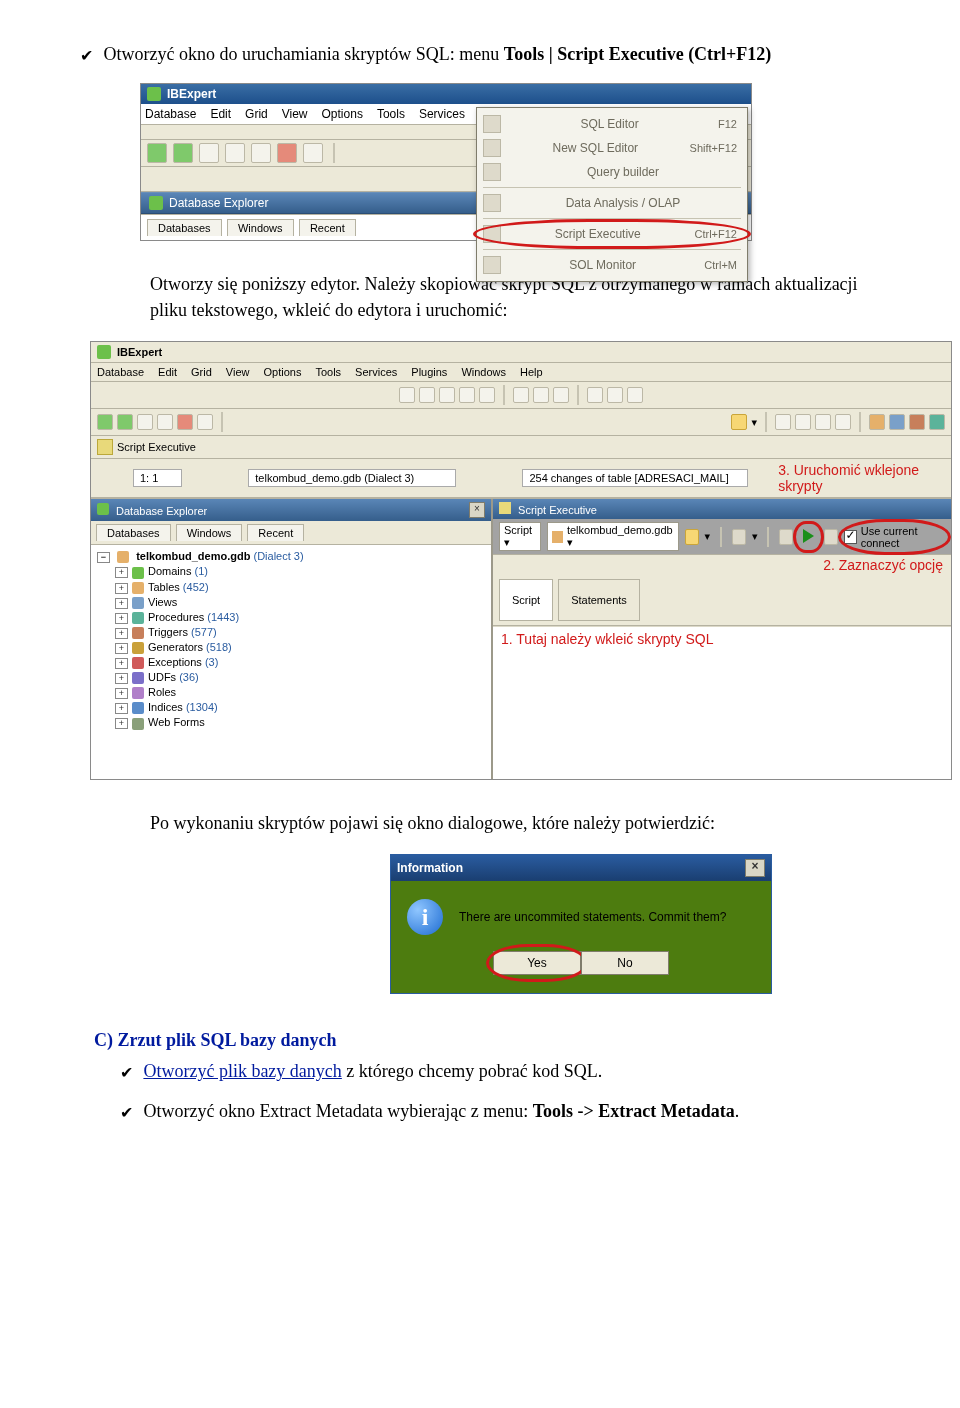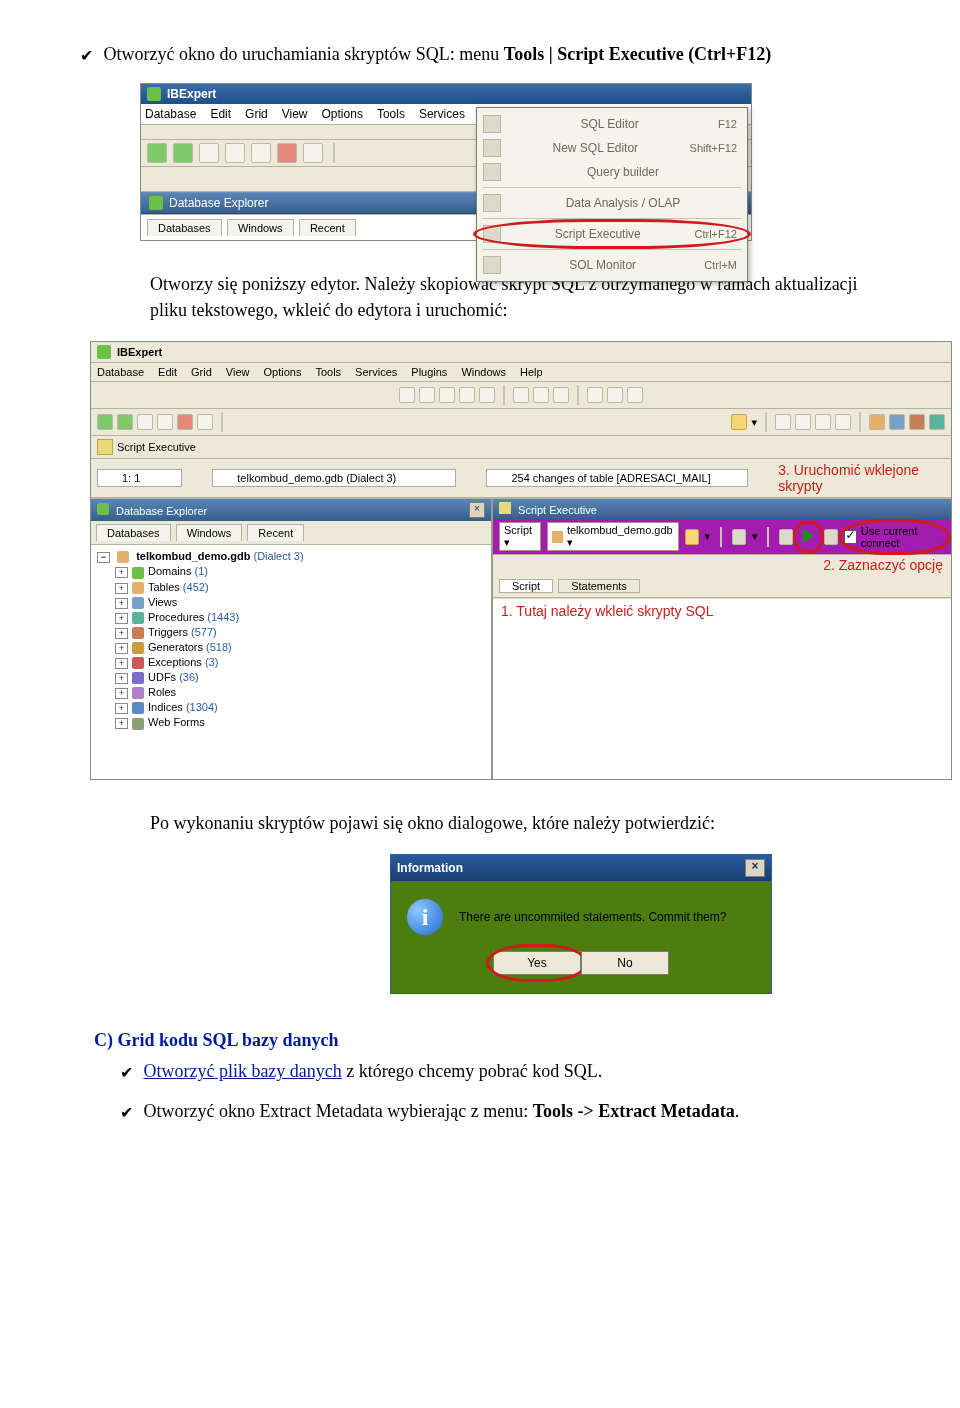--- a/index.html
+++ b/index.html
@@ -186,21 +186,21 @@
   }
   .ibx2 .toolbar-row{
     background:#ece9d8;
     border-bottom:1px solid #b5b2a1;
     padding:3px 6px;
     display:flex;gap:4px;align-items:center;
   }
   .ibx2 .tbicon { width:16px;height:16px;}
   .ibx2 .folder { background:#f7d774; border-color:#caa53a;}
   .ibx2 .statusxt{
-    background:#fff;border:1px solid #aaa;padding:2px 24px;font-size:11px;
+    background:#fff;border:1px solid #aaa;padding:2px 6px;font-size:11px;margin-left:36px;
   }
   .ibx2 .pane-split{ display:flex; height:280px; border-top:1px solid #b5b2a1;}
   .ibx2 .left-pane{
     width:400px;
     border-right:2px solid #9c998a;
     display:flex;flex-direction:column;
     background:#ece9d8;
   }
   .ibx2 .dbexpl-title{
     background:linear-gradient(#5a86b7,#355e8b);
@@ -228,21 +228,21 @@
   .ic-udf{background:#7b6fc9;}
   .ic-role{background:#b07fc9;}
   .ic-idx{background:#5a8cc9;}
   .ic-web{background:#8aa07a;}
   .ibx2 .right-pane{flex:1;display:flex;flex-direction:column;background:#ece9d8;}
   .ibx2 .rp-title{
     background:linear-gradient(#5a86b7,#355e8b);
     color:#fff;padding:3px 6px;
   }
   .ibx2 .rp-toolbar{
-    background:#a21caf;padding:3px 6px;border-bottom:1px solid #b5b2a1;
+    background:#a3a3a3;padding:3px 6px;border-bottom:1px solid #b5b2a1;
     display:flex;align-items:center;gap:6px;font-size:11px;
     position:relative;
   }
   .ibx2 .rp-toolbar .ddbox{
     background:#fff;border:1px solid #9c998a;padding:1px 4px;display:flex;align-items:center;gap:4px;
   }
   .ibx2 .play-ico{
     width:0;height:0;border-top:7px solid transparent;border-bottom:7px solid transparent;border-left:11px solid #1a8f1a;display:inline-block;
   }
   .ibx2 .play-wrap{
@@ -253,21 +253,21 @@
     border:3px solid #d11a1a;border-radius:50%/60%;pointer-events:none;
   }
   .ibx2 .chk{ width:12px;height:12px;border:1px solid #555;background:#fff;display:inline-block;position:relative;margin-right:2px;}
   .ibx2 .chk::after{content:"✓";position:absolute;top:-3px;left:0;font-size:12px;color:#000;}
   .ibx2 .uccbox{position:relative;display:flex;align-items:center;gap:2px;}
   .ibx2 .uccbox::after{
     content:"";position:absolute;left:-6px;top:-6px;right:-6px;bottom:-6px;
     border:3px solid #d11a1a;border-radius:50%/60%;pointer-events:none;
   }
   .ibx2 .rp-tabs{background:#ece9d8;padding:4px 6px;font-size:11px;border-bottom:1px solid #b5b2a1;}
-  .ibx2 .rp-tabs .tab{display:inline-block;padding:0 12px;border:1px solid #b5b2a1;background:#fff;margin-right:2px;}
+  .ibx2 .rp-tabs .tab{display:inline-block;padding:14px 12px;border:1px solid #b5b2a1;background:#fff;margin-right:2px;}
   .ibx2 .rp-tabs .tab.inactive{background:#ece9d8;}
   .ibx2 .rp-editor{flex:1;background:#fff;border-top:1px solid #dcd9c8;position:relative;text-align:right;}
   .ibx2 .ann{position:absolute;font-size:14px;color:#d11a1a;font-family:Arial,sans-serif;}
   .tbicon.sm{width:14px;height:14px;}
 
   
   .dlg {
     width:380px;
     font-family:Tahoma,Arial,sans-serif;
     font-size:12px;
@@ -554,21 +554,21 @@
       <span class="iico">i</span>
       <span>There are uncommited statements. Commit them?</span>
     </div>
     <div class="dbtns">
       <span class="dbtn yes">Yes</span>
       <span class="dbtn">No</span>
     </div>
   </div>
 </div>
 
-<div class="section-head">C)  Grid kodu SQL bazy danych</div>
+<div class="section-head">C)  Zrzut plik SQL bazy danych</div>
 
 <div class="bullet-line" style="margin-left:50px">
   <span class="check">✔</span>
   <span>
     <span class="linklike">Otworzyć plik bazy danych</span><span> z którego chcemy pobrać kod SQL.</span>
   </span>
 </div>
 <div class="bullet-line" style="margin-left:50px">
   <span class="check">✔</span>
   <span>

